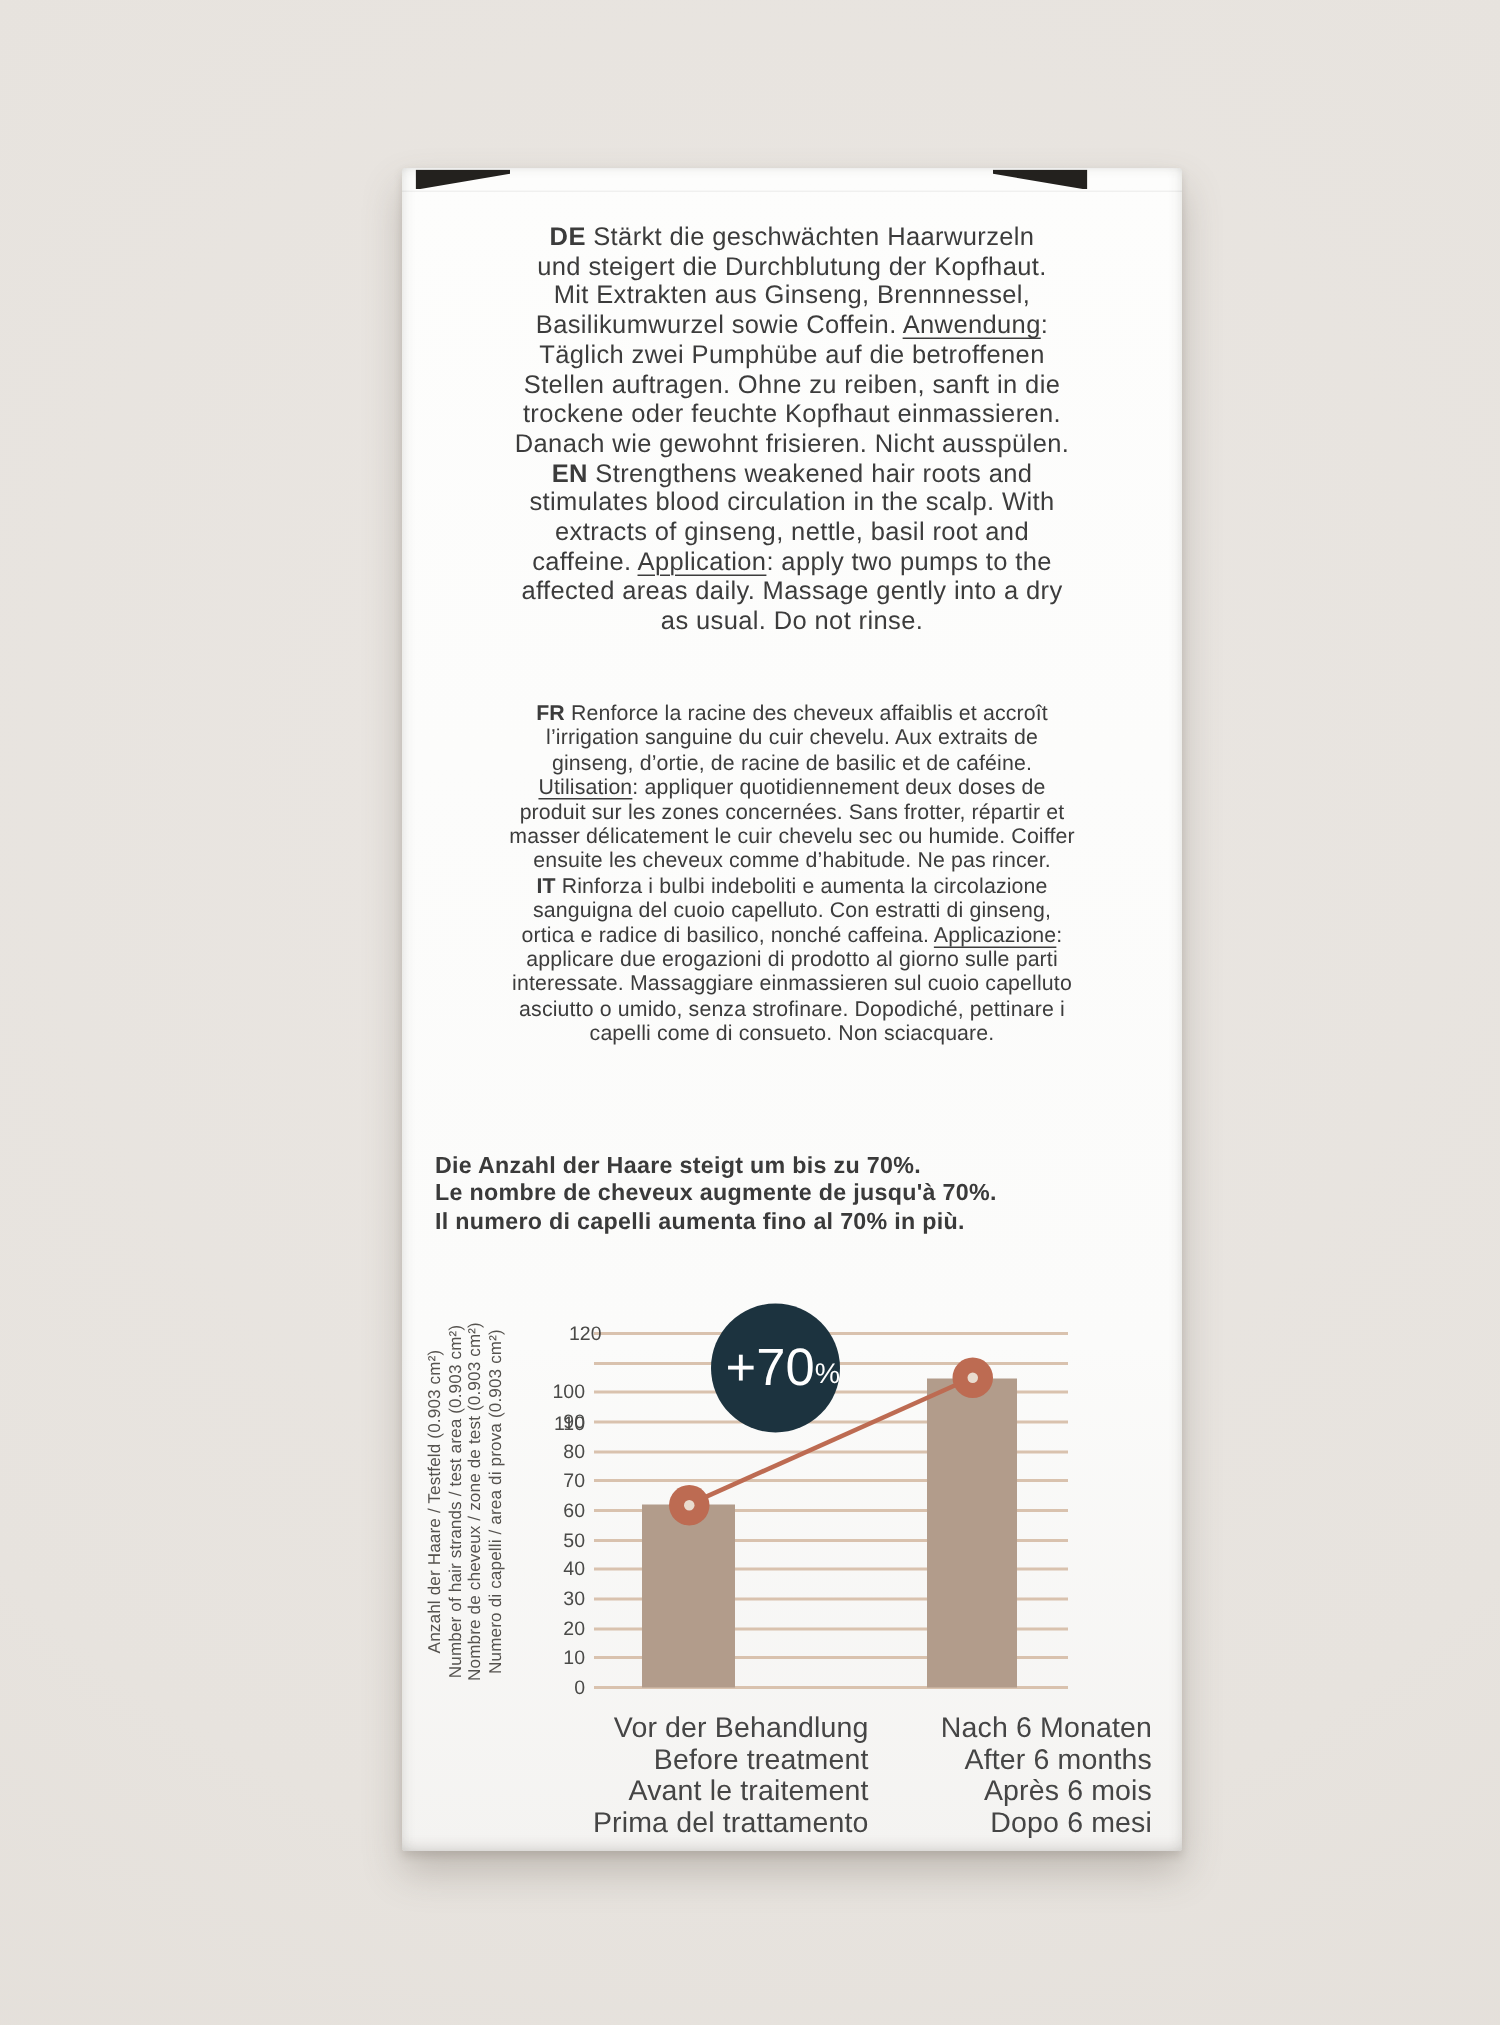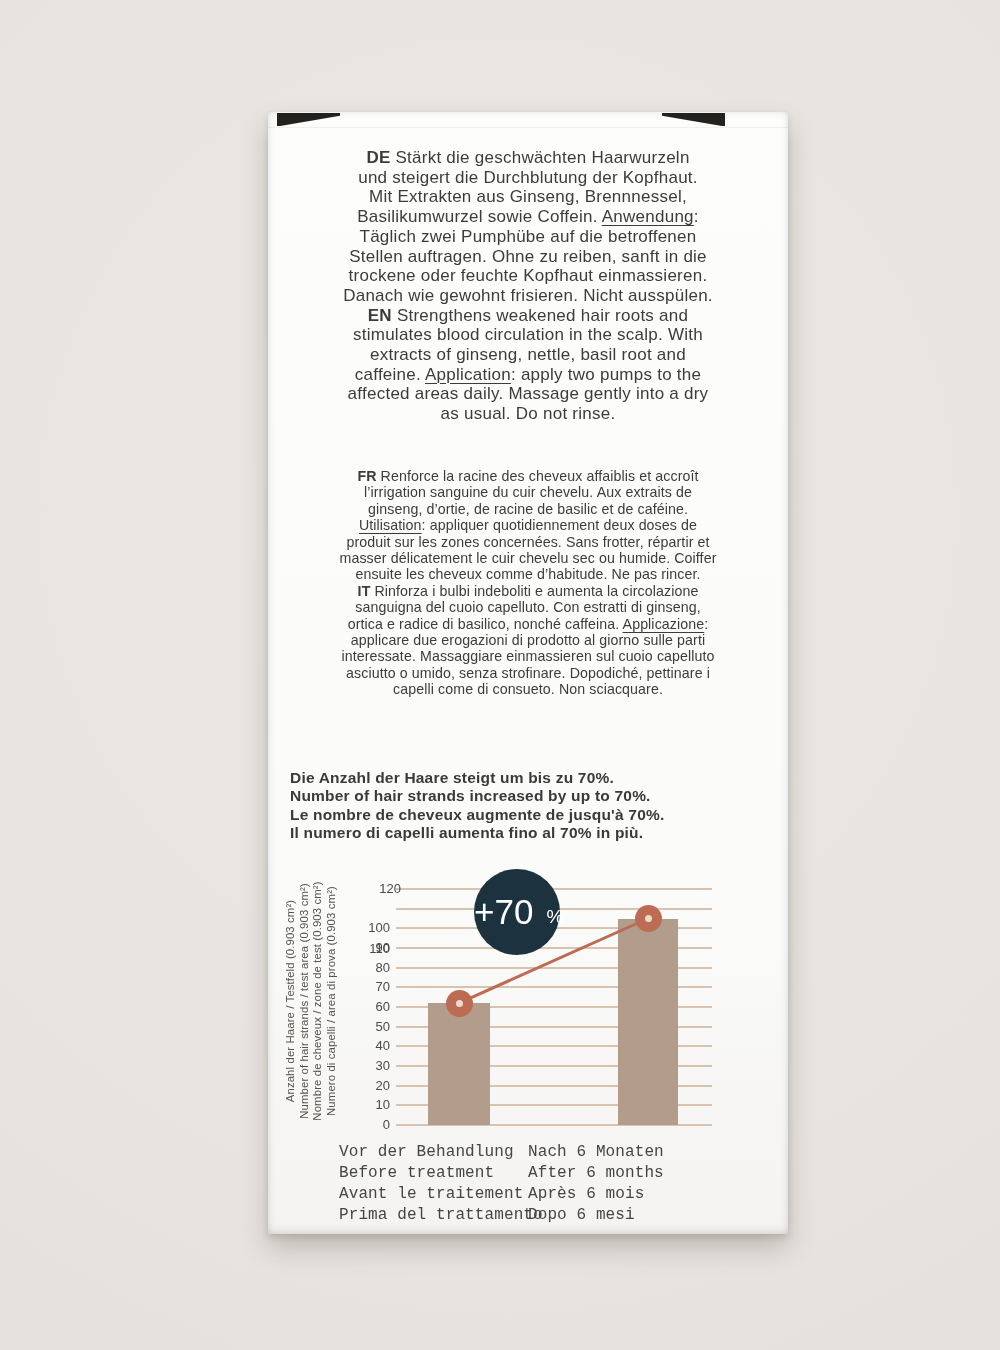--- a/index.html
+++ b/index.html
@@ -44,31 +44,31 @@
   
   .chart{position:absolute;left:0;top:0;width:464px;height:1122px;}
   .gridline{position:absolute;height:2px;background:#d9c2ae;}
   .ytick{position:absolute;width:34px;text-align:right;font-size:13px;line-height:13px;color:#4a4a48;}
   .bar{position:absolute;background:#b29c8b;}
   .dot{position:absolute;width:27px;height:27px;border-radius:50%;background:#bd6b52;}
   .dot .hole{position:absolute;left:10px;top:10px;width:7px;height:7px;border-radius:50%;background:#e9dccf;}
   .trend-svg{position:absolute;left:0;top:0;overflow:visible;}
   .badge{
     position:absolute;left:206px;top:757px;width:86px;height:86px;border-radius:50%;
-    background:#1c333f;color:#fff;display:flex;align-items:center;justify-content:flex-start;gap:13px;
+    background:#1c333f;color:#fff;display:flex;align-items:center;justify-content:flex-end;
   }
   .badge .big{font-size:35px;letter-spacing:0;}
   .badge .small{font-size:19px;margin-top:10px;}
   .ylab{
     position:absolute;left:16px;top:1024px;width:270px;height:58px;
     transform:rotate(-90deg);transform-origin:0 0;
     font-size:11.4px;line-height:13.6px;color:#55524e;text-align:center;letter-spacing:.1px;
   }
   .ylab .line{white-space:nowrap;}
-  .xlab{position:absolute;top:1030px;width:240px;text-align:left;font-size:16px;line-height:21px;color:#454545;letter-spacing:.1px;font-family:Liberation Mono, monospace;}
+  .xlab{position:absolute;top:1030px;width:240px;text-align:right;font-size:19px;line-height:21px;color:#454545;letter-spacing:.1px;}
   .xlab .line{white-space:nowrap;}
   .xlab.g1{left:71px;}
   .xlab.g2{left:260px;}
 </style>
 </head>
 <body>
 
 <div class="backdrop"></div>
 
 <div class="box">
@@ -105,21 +105,20 @@
       <div class="line">sanguigna del cuoio capelluto. Con estratti di ginseng,</div>
       <div class="line">ortica e radice di basilico, nonché caffeina. <u>Applicazione</u>:</div>
       <div class="line">applicare due erogazioni di prodotto al giorno sulle parti</div>
       <div class="line">interessate. Massaggiare einmassieren sul cuoio capelluto</div>
       <div class="line">asciutto o umido, senza strofinare. Dopodiché, pettinare i</div>
       <div class="line">capelli come di consueto. Non sciacquare.</div>
     </div>
 
   <div class="claim">
       <div class="line">Die Anzahl der Haare steigt um bis zu 70%.</div>
-      <div class="line">Number of hair strands increased by up to 70%.</div>
       <div class="line">Le nombre de cheveux augmente de jusqu'à 70%.</div>
       <div class="line">Il numero di capelli aumenta fino al 70% in più.</div>
     </div>
 
   <div class="chart">
     <div class="ylab">
         <div class="line">Anzahl der Haare / Testfeld (0.903 cm²)</div>
         <div class="line">Number of hair strands / test area (0.903 cm²)</div>
         <div class="line">Nombre de cheveux / zone de test (0.903 cm²)</div>
         <div class="line">Numero di capelli / area di prova (0.903 cm²)</div>

